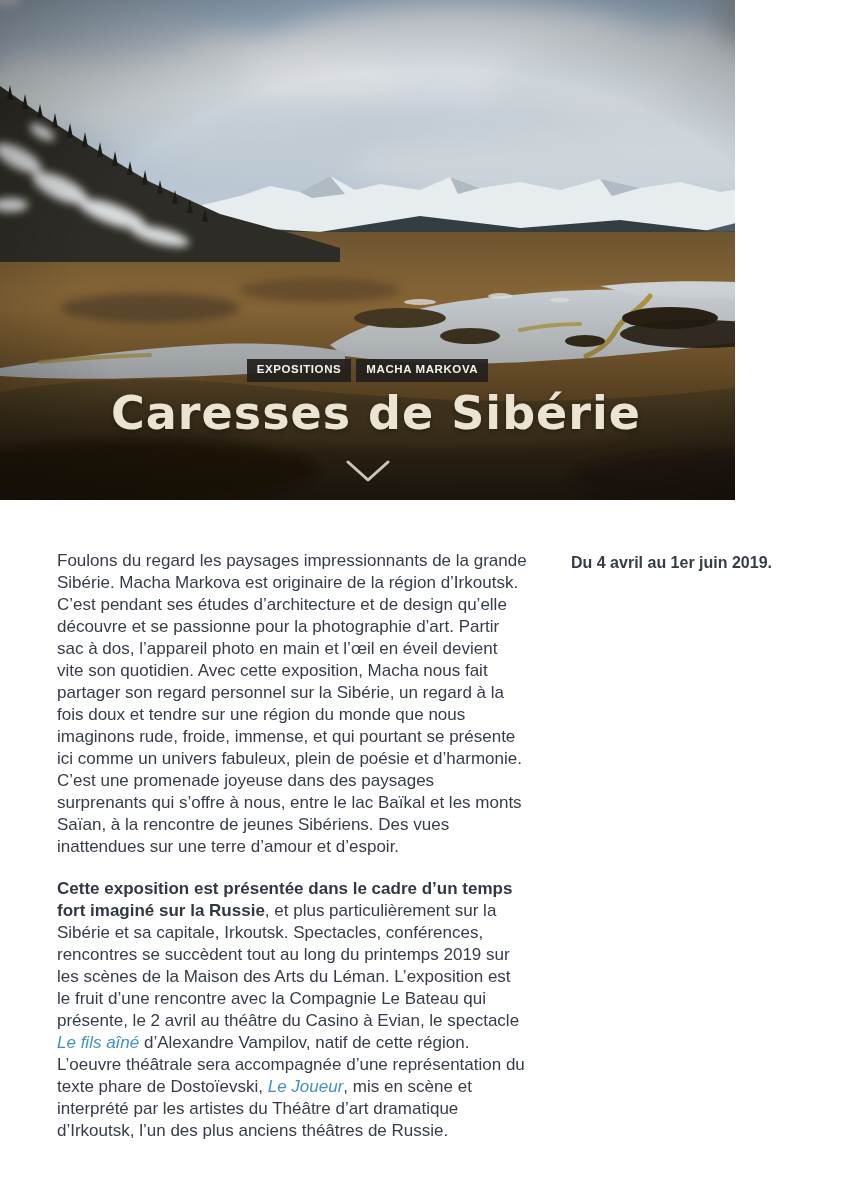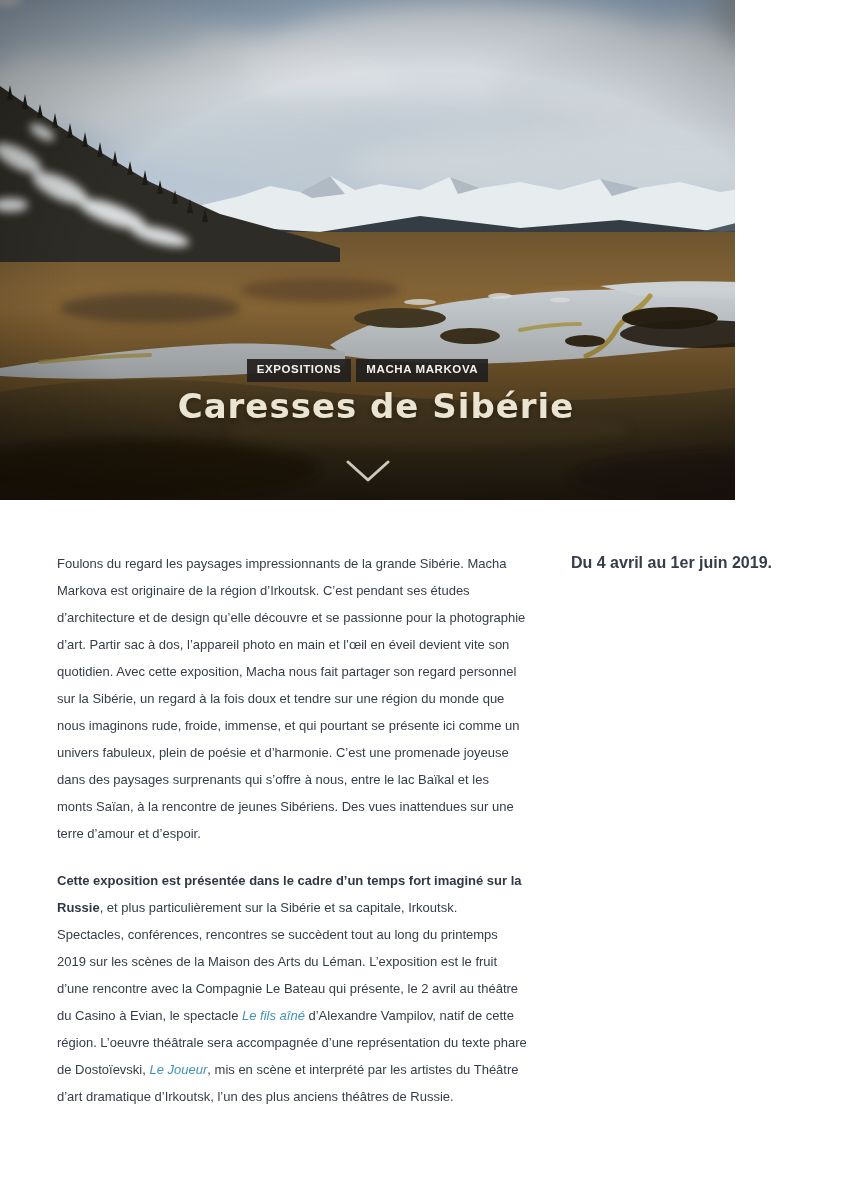--- a/index.html
+++ b/index.html
@@ -37,21 +37,21 @@
     line-height:1.2;
     cursor:pointer;
     white-space:nowrap;
   }
   .hero-title {
     position:absolute; top:386px; left:17px; right:0;
     text-align:center;
     z-index:3;
     font-family:"DejaVu Sans", sans-serif;
     font-weight:bold;
-    font-size:34px;
+    font-size:46px;
     letter-spacing:1px;
     color:#ece4d2;
     text-shadow:0 2px 4px rgba(20,15,5,0.45);
   }
   .hero-chevron {
     position:absolute; top:459px; left:50%;
     transform:translateX(-50%);
     z-index:3;
     cursor:pointer;
     opacity:0.9;
@@ -61,22 +61,22 @@
   .content {
     display:flex;
     gap:28px;
     padding:50px 57px 0 57px;
     background:#ffffff;
   }
   .col-main { width:486px; flex:0 0 486px; }
   .col-side { flex:1; }
 
   .col-main p {
-    font-size:13px;
-    line-height:27px;
+    font-size:17px;
+    line-height:22px;
     margin:0 16px 20px 0;
     color:#363d49;
   }
   .col-main p strong { font-weight:bold; color:#313844; }
   a.inline-link {
     color:#4292be;
     font-style:italic;
     text-decoration:none;
     cursor:pointer;
   }

